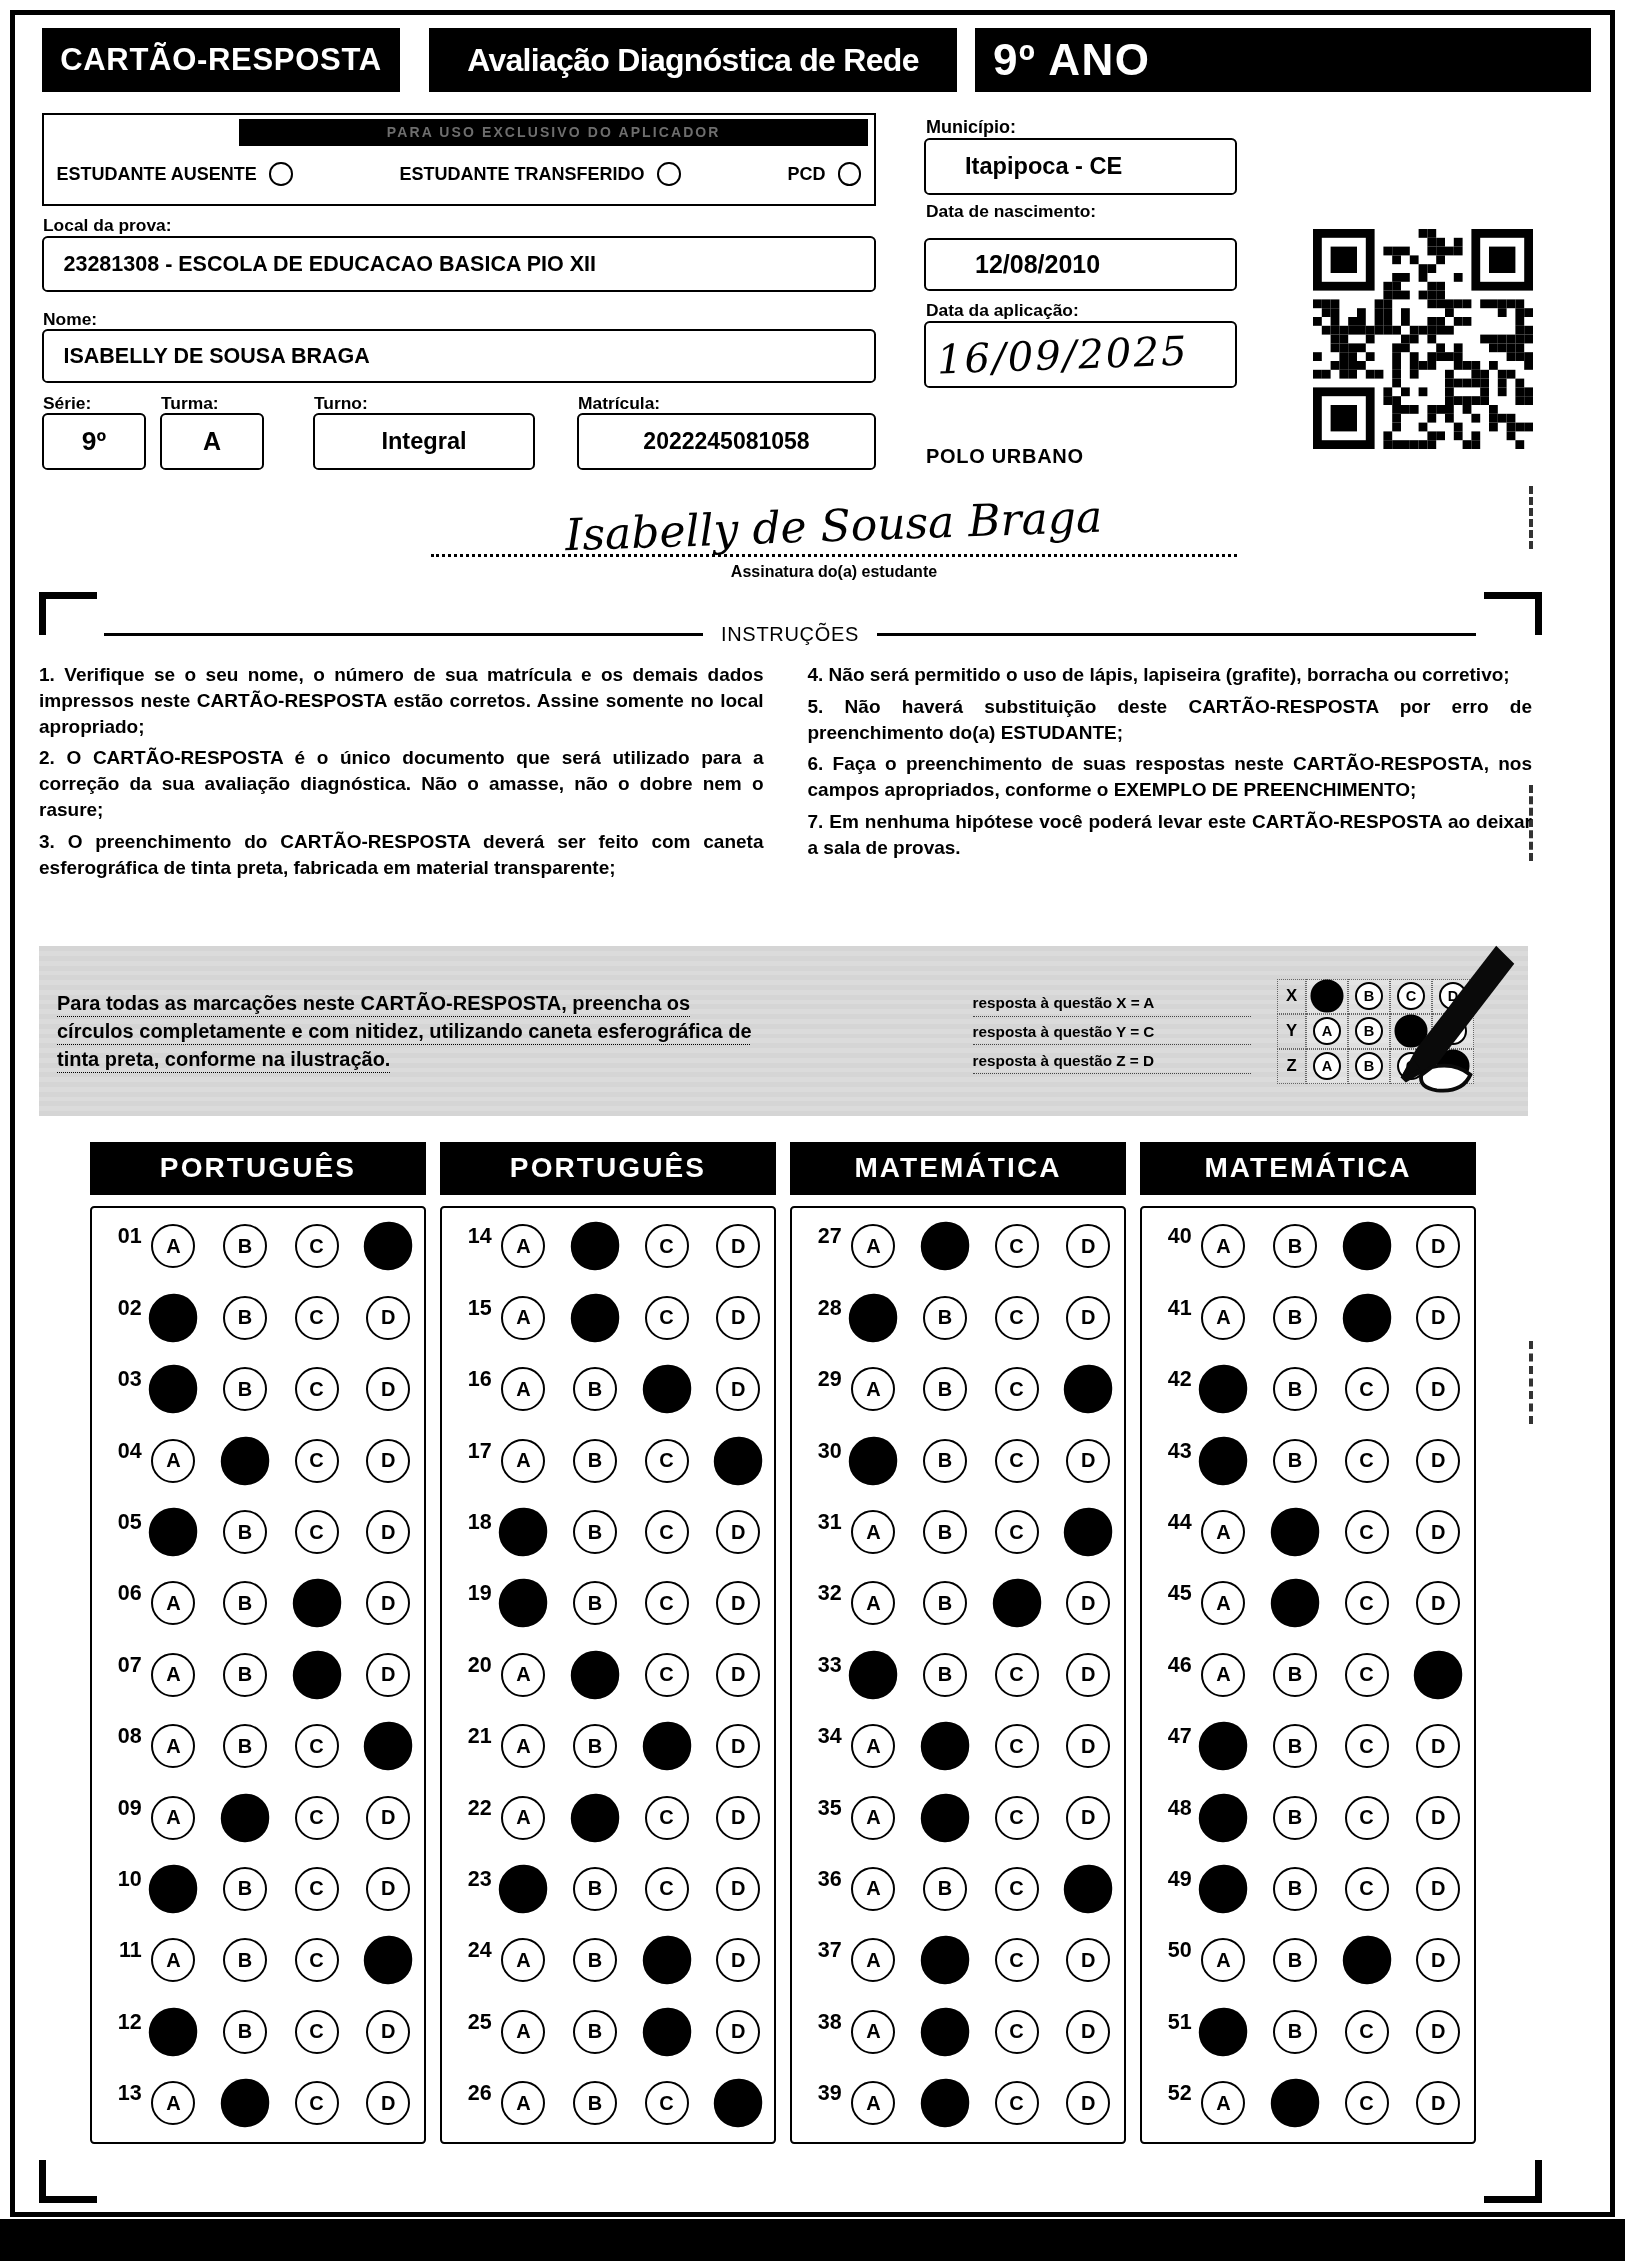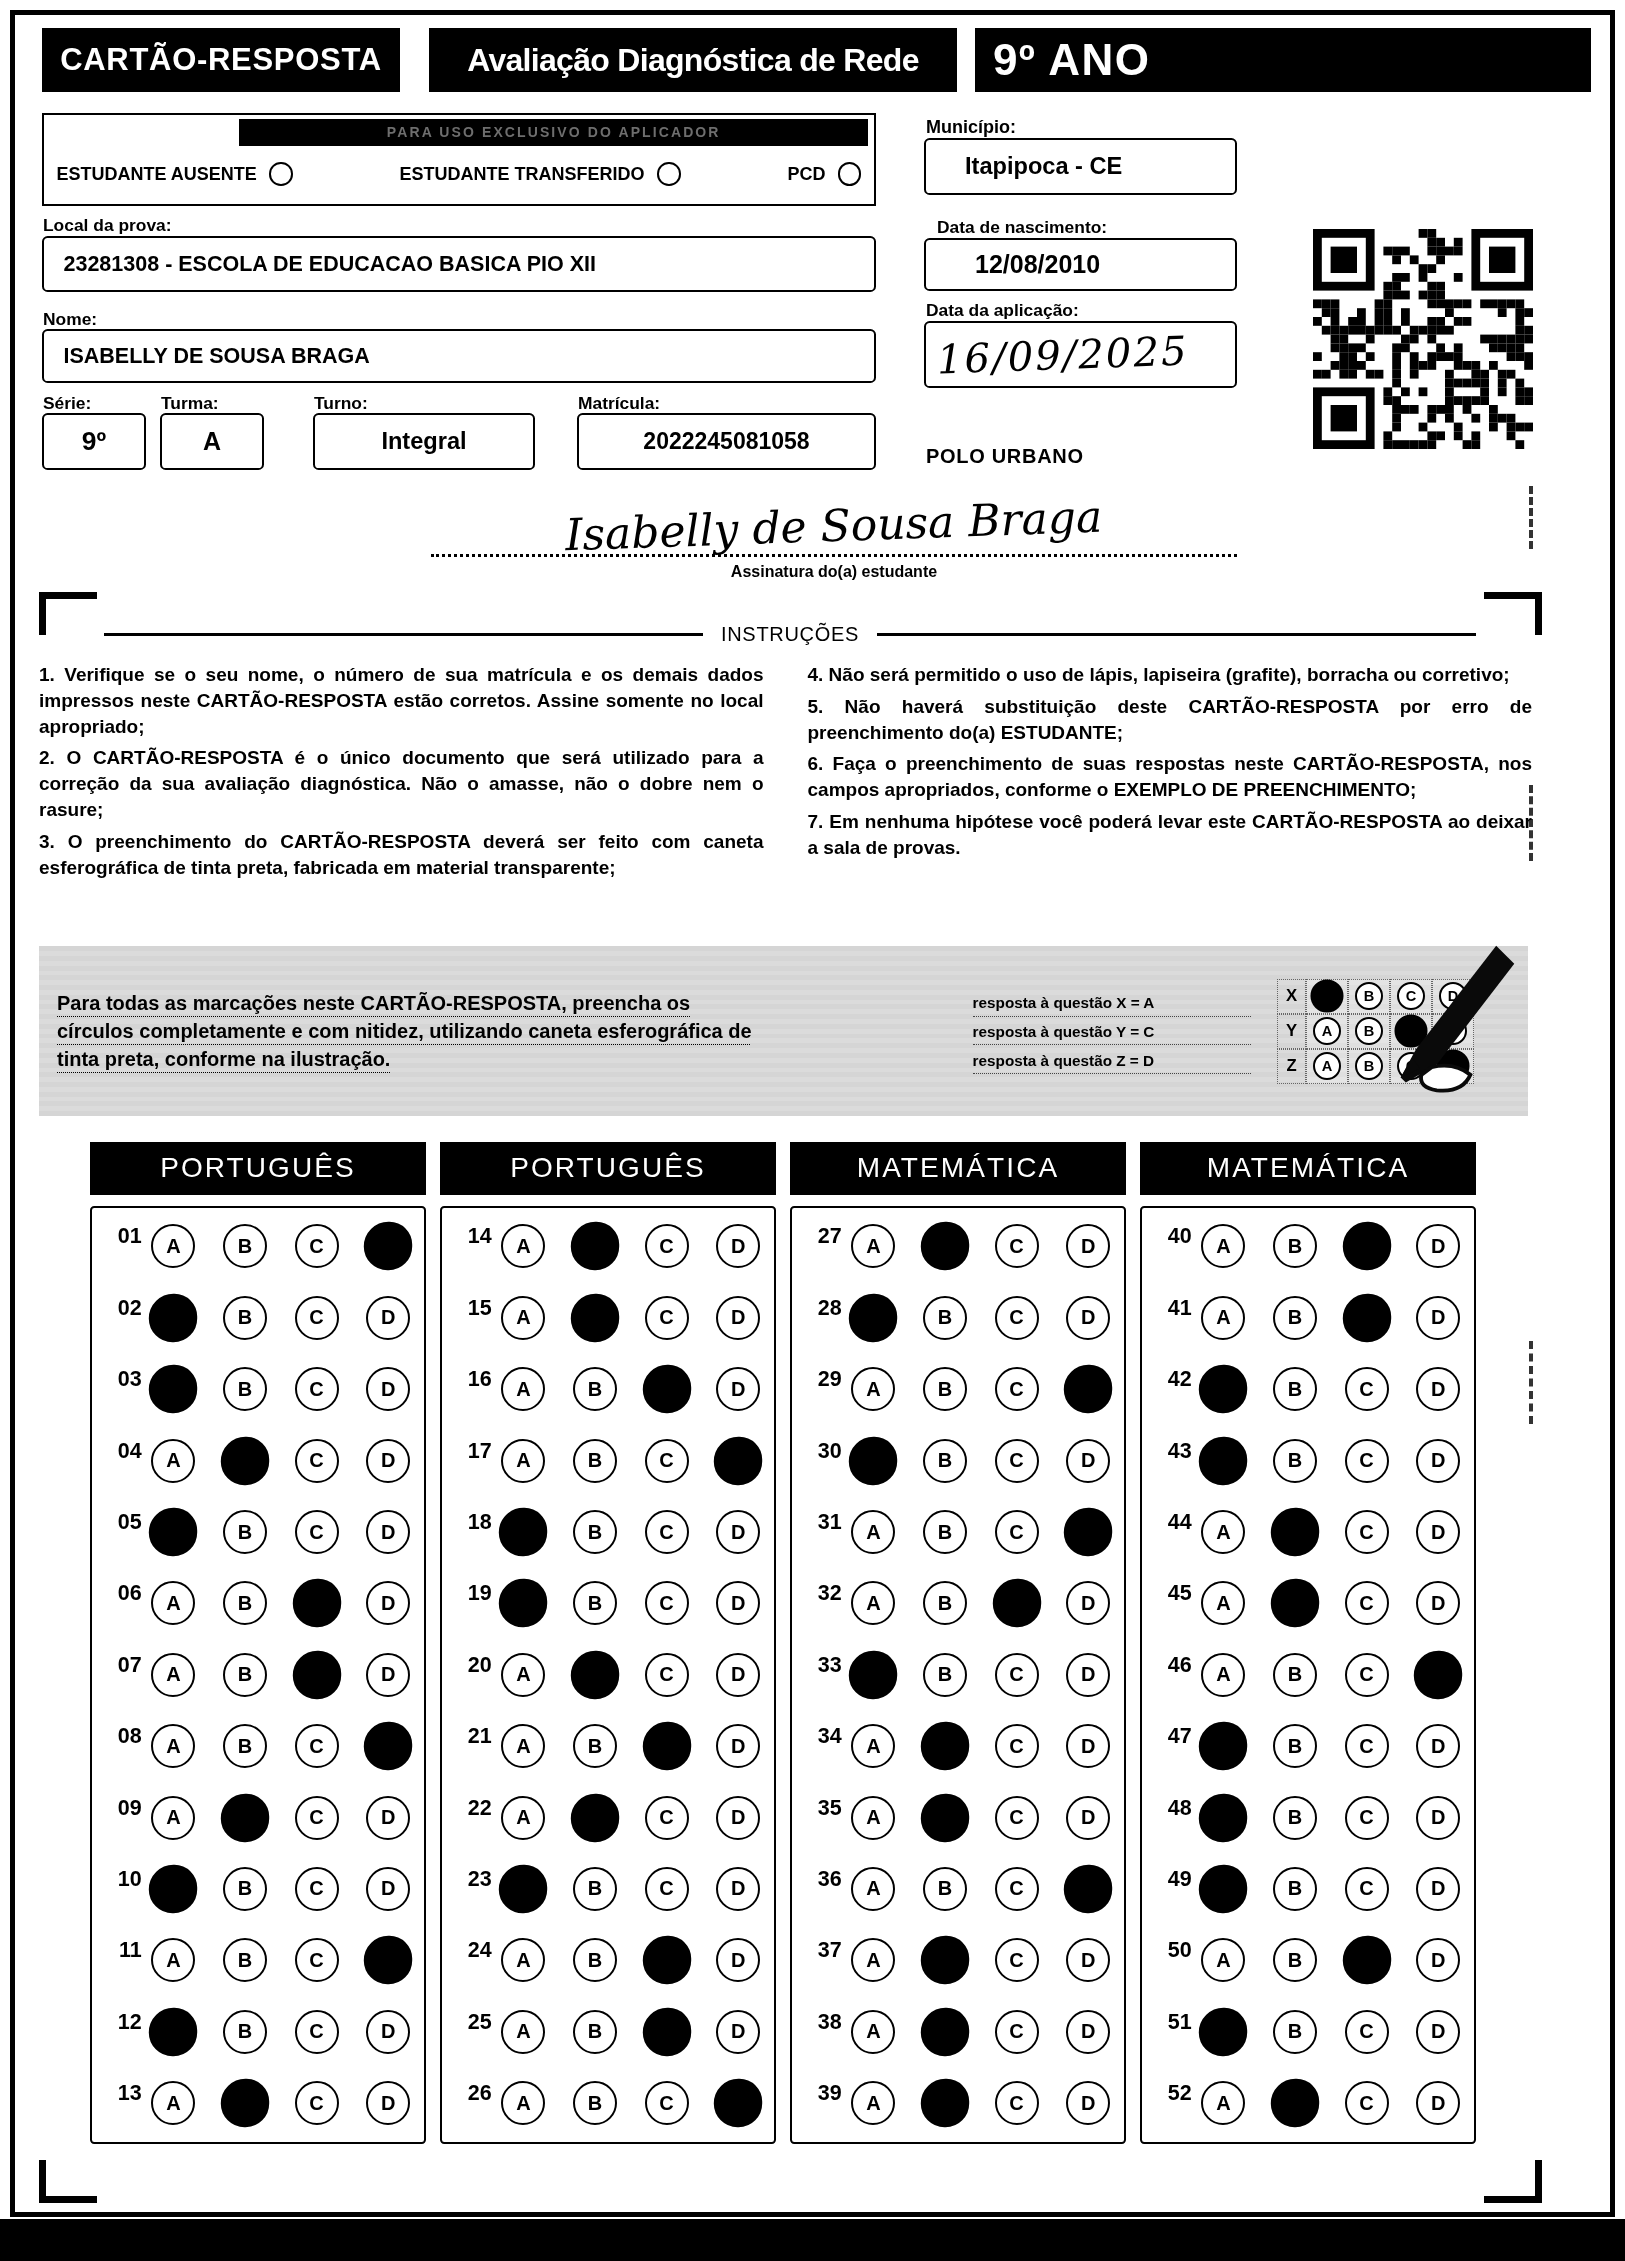--- a/index.html
+++ b/index.html
@@ -59,21 +59,21 @@
   .box-serie { top: 413px; left: 42px; width: 104px; height: 57px; font-size: 26.4px; }
   .lbl-turma { top: 393px; left: 161px; }
   .box-turma { top: 413px; left: 160px; width: 104px; height: 57px; font-size: 25px; }
   .lbl-turno { top: 393px; left: 314px; }
   .box-turno { top: 413px; left: 313px; width: 222px; height: 57px; font-size: 23.6px; }
   .lbl-matricula { top: 393px; left: 578px; }
   .box-matricula { top: 413px; left: 577px; width: 299px; height: 57px; font-size: 23px; }
 
   .lbl-municipio { top: 117px; left: 926px; font-size: 18px; }
   .box-municipio { top: 138px; left: 924px; width: 313px; height: 57px; font-size: 23.6px; padding-left: 39px; }
-  .lbl-nascimento { top: 217px; left: 926px; margin-left: 11px; }
+  .lbl-nascimento { top: 201px; left: 926px; }
   .box-nascimento { top: 238px; left: 924px; width: 313px; height: 53px; font-size: 25px; padding-left: 49px; }
   .lbl-aplicacao { top: 300px; left: 926px; }
   .box-aplicacao { top: 321px; left: 924px; width: 313px; height: 67px; overflow: visible; padding-left: 11px; }
   .handwritten-date {
     font-family: "DejaVu Serif", serif; font-style: italic; font-weight: normal;
     font-size: 40px; letter-spacing: 2.1px; transform: rotate(-2deg); white-space: nowrap;
   }
   .polo { position: absolute; top: 445px; left: 926px; font-weight: bold; font-size: 20px; letter-spacing: 0.7px; }
 
   .qr { position: absolute; top: 229px; left: 1313px; width: 220px; height: 220px; }
@@ -124,21 +124,21 @@
   .ex-row { display: flex; align-items: center; }
   .ex-label { width: 29px; height: 35px; display: flex; align-items: center; justify-content: center; font-weight: bold; font-size: 16.7px; border: 0.7px dotted #666; }
   .ex-cell { width: 42px; height: 35px; display: flex; align-items: center; justify-content: center; border: 0.7px dotted #666; background: rgba(255,255,255,0.25); }
   .ex-bubble { width: 28px; height: 28px; border: 2.1px solid #000; border-radius: 50%; background: #fff; display: flex; align-items: center; justify-content: center; font-weight: bold; font-size: 14.6px; }
   .ex-bubble.filled { background: #000; border-color: #000; color: transparent; transform: scale(1.18); }
   .pen { position: absolute; right: 5.6px; top: -23.6px; width: 142px; height: 174px; }
 
   
   .answers { position: absolute; top: 1142px; left: 90px; width: 1386px; bottom: 117px; display: flex; gap: 14px; }
   .ans-col { flex: 1; display: flex; flex-direction: column; }
-  .col-header { background: #000; color: #fff; font-weight: normal; font-size: 28px; letter-spacing: 2.1px; text-align: center; padding: 10.4px 0; flex: 0 0 auto; }
+  .col-header { background: #000; color: #fff; font-weight: bold; font-size: 28px; letter-spacing: 2.1px; text-align: center; padding: 10.4px 0; flex: 0 0 auto; }
   .col-body {
     border: 2.8px solid #000; border-radius: 4.2px; margin-top: 11px; flex: 1;
     display: flex; flex-direction: column; justify-content: space-between; padding: 16.7px 9.7px;
   }
   .q-row { display: flex; align-items: flex-start; }
   .q-num { width: 40px; text-align: right; font-weight: bold; font-size: 21.5px; margin-right: 5.6px; flex: 0 0 auto; }
   .q-opts { flex: 1; display: flex; justify-content: space-between; padding: 0 4.2px; }
   .bubble {
     width: 44px; height: 44px; border: 2.8px solid #000; border-radius: 50%;
     display: flex; align-items: center; justify-content: center;

